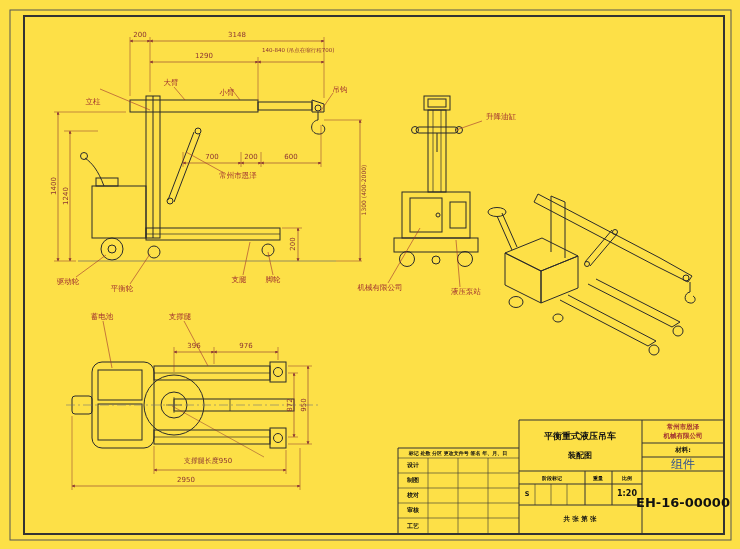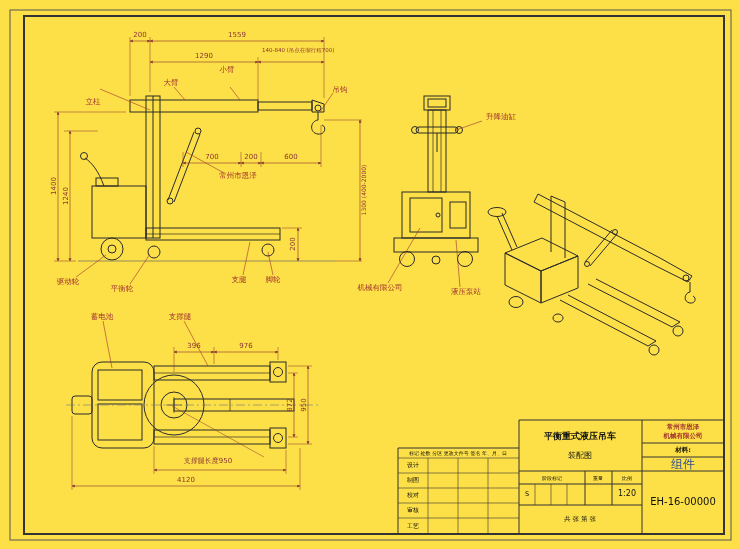--- a/index.html
+++ b/index.html
@@ -5,25 +5,25 @@
   html,body{margin:0;padding:0;background:#e8e8e8;}
   .sheet{position:relative;width:740px;height:549px;background:#fde047;overflow:hidden;
          font-family:"DejaVu Sans",sans-serif;}
   .sheet svg{position:absolute;left:0;top:0;}
   .labels{position:absolute;left:0;top:0;width:740px;height:549px;pointer-events:none;}
   .t{position:absolute;transform:translate(-50%,-50%);font-size:7px;color:#8b3333;
      white-space:nowrap;line-height:1;}
   .v{transform:translate(-50%,-50%) rotate(-90deg);}
   .tl{transform:translate(0,-50%);}
   .lab{color:#a03030;font-size:7.5px;}
-  .tb{color:#111;}
+  .tb{color:#111;font-weight:bold;}
   .b{font-weight:bold;}
   .blue{color:#2f4f8f;}
   .s5{font-size:5px;}.s55{font-size:5.5px;}.s6{font-size:6px;}.s65{font-size:6.5px;}
-  .s75{font-size:12px;}.s8{font-size:8px;}.s85{font-size:10px;}.s9{font-size:9px;}
+  .s75{font-size:12px;}.s8{font-size:8px;}.s85{font-size:13px;}.s9{font-size:9px;}
 </style>
 </head>
 <body>
 
 <div class="sheet">
 
 <svg width="740" height="549" viewBox="0 0 740 549">
   <defs>
     <marker id="ar" markerWidth="6" markerHeight="6" refX="4.6" refY="2.5" orient="auto-start-reverse">
       <path d="M0,0 L5,2.5 L0,5 z" fill="#8b3333"></path>
@@ -239,26 +239,26 @@
       <line x1="428" y1="458" x2="428" y2="534"></line>
       <line x1="458" y1="458" x2="458" y2="534"></line>
       <line x1="488" y1="458" x2="488" y2="534"></line>
     </g>
   </g>
 </svg>
 
 <div class="labels">
 
   <span class="t" style="left:140px;top:35px">200</span>
-  <span class="t" style="left:237px;top:35px">1559</span>
+  <span class="t" style="left:237px;top:35px">3148</span>
   <span class="t" style="left:204px;top:56px">1290</span>
   <span class="t tl s55" style="left:262px;top:51px">140-840 (吊点在缩行程700)</span>
   <span class="t lab" style="left:93px;top:102px">立柱</span>
   <span class="t lab" style="left:171px;top:83px">大臂</span>
-  <span class="t lab" style="left:227px;top:70px">小臂</span>
+  <span class="t lab" style="left:227px;top:93px">小臂</span>
   <span class="t lab" style="left:340px;top:90px">吊钩</span>
   <span class="t" style="left:212px;top:157px">700</span>
   <span class="t" style="left:251px;top:157px">200</span>
   <span class="t" style="left:291px;top:157px">600</span>
   <span class="t lab" style="left:238px;top:176px">常州市恩泽</span>
   <span class="t v" style="left:54px;top:186px">1400</span>
   <span class="t v" style="left:66px;top:196px">1240</span>
   <span class="t v s6" style="left:364px;top:190px">1300 (400-2000)</span>
   <span class="t v" style="left:293px;top:244px">200</span>
   <span class="t lab" style="left:68px;top:282px">驱动轮</span>
@@ -270,21 +270,21 @@
   <span class="t lab" style="left:380px;top:288px">机械有限公司</span>
   <span class="t lab" style="left:466px;top:292px">液压泵站</span>
 
   <span class="t lab" style="left:102px;top:317px">蓄电池</span>
   <span class="t lab" style="left:180px;top:317px">支撑腿</span>
   <span class="t" style="left:194px;top:346px">396</span>
   <span class="t" style="left:246px;top:346px">976</span>
   <span class="t v" style="left:290px;top:405px">872</span>
   <span class="t v" style="left:304px;top:405px">950</span>
   <span class="t" style="left:208px;top:461px">支撑腿长度950</span>
-  <span class="t" style="left:186px;top:480px">4120</span>
+  <span class="t" style="left:186px;top:480px">2950</span>
 
   <span class="t lab s65 b" style="left:683px;top:427px">常州市恩泽</span>
   <span class="t lab s65 b" style="left:683px;top:436px">机械有限公司</span>
   <span class="t tb s9 b" style="left:580px;top:436px">平衡重式液压吊车</span>
   <span class="t tb s8" style="left:580px;top:456px">装配图</span>
   <span class="t tb s65 b" style="left:683px;top:450px">材料:</span>
   <span class="t blue s75" style="left:683px;top:464px">组件</span>
   <span class="t tb s85" style="left:683px;top:502px">EH-16-00000</span>
   <span class="t tb s5" style="left:552px;top:478px">阶段标记</span>
   <span class="t tb s5" style="left:598px;top:478px">重量</span>

